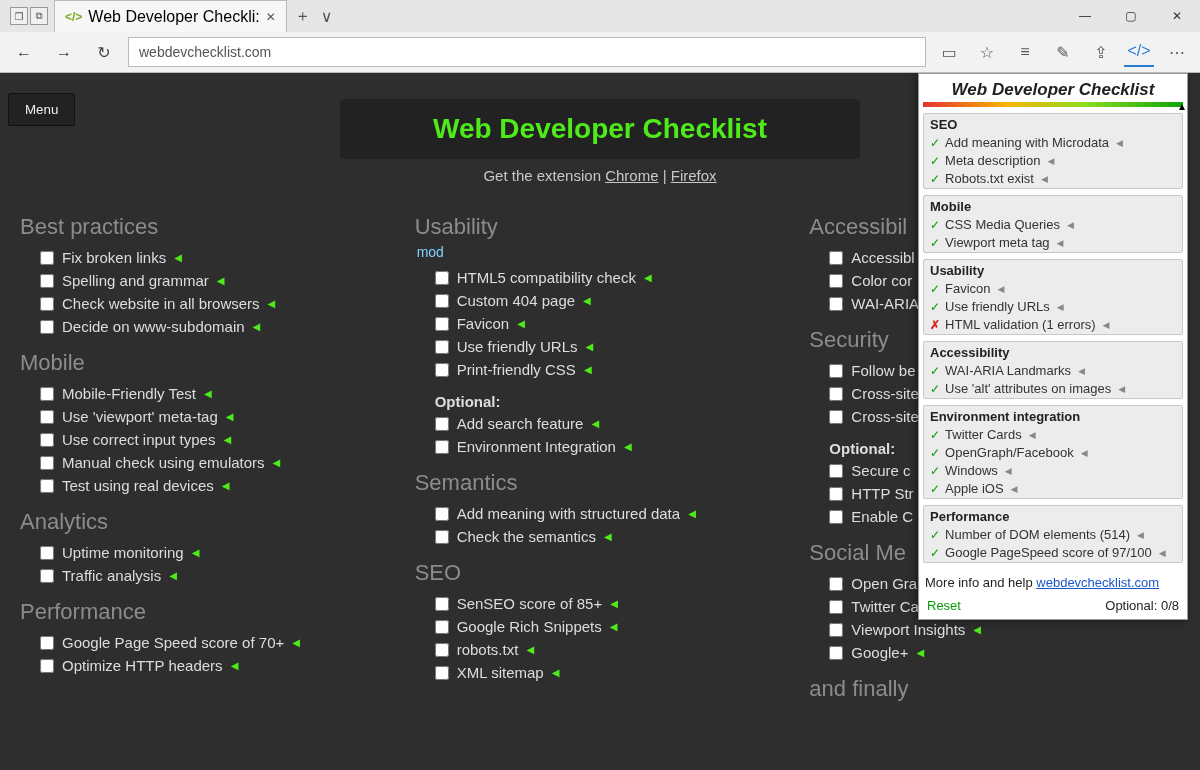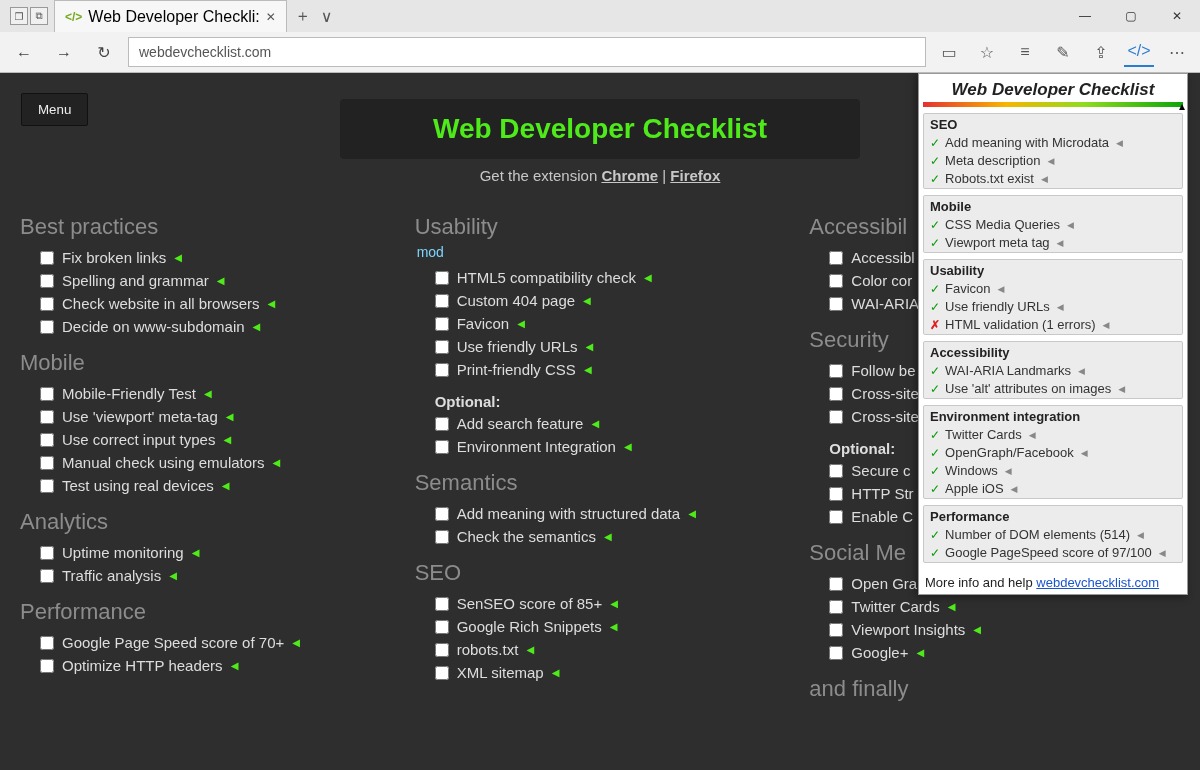--- a/index.html
+++ b/index.html
@@ -15,25 +15,25 @@
   .win-controls { margin-left:auto; display:flex; }
   .win-btn { width:46px; height:32px; display:flex; align-items:center; justify-content:center; color:#333; font-size:12px; }
   .addr-bar { height:40px; display:flex; align-items:center; padding:4px 8px; gap:8px; background:#f2f2f2; }
   .nav-btn { width:32px; height:32px; display:flex; align-items:center; justify-content:center; color:#444; font-size:16px; border-radius:2px; }
   .url-box { flex:1; height:30px; border:1px solid #bbb; background:#fff; display:flex; align-items:center; padding:0 10px; color:#555; font-size:14px; }
   .right-icons { display:flex; gap:8px; align-items:center; }
   .ri { width:30px; height:30px; display:flex; align-items:center; justify-content:center; color:#555; font-size:16px; }
   .ri.active { color:#2b7cd3; border-bottom:2px solid #2b7cd3; }
   
   .viewport { position:relative; width:1200px; height:698px; background:#2e2e2e; color:#dcdcdc; overflow:hidden; }
-  .menu-btn { position:absolute; top:20px; left:21px; background:#222; color:#eee; padding:8px 16px; border-radius:2px; border:1px solid #111; }
+  .menu-btn { position:absolute; top:20px; left:8px; background:#222; color:#eee; padding:8px 16px; border-radius:2px; border:1px solid #111; }
   .title-band { margin:26px auto 8px; width:520px; background:#222; border-radius:4px; padding:14px 0; text-align:center; }
   .title-band h1 { color:#4eea1a; font-size:28px; font-weight:600; }
   .getext { text-align:center; color:#c8c8c8; font-size:15px; margin-top:8px; }
-  .getext a { color:#c8c8c8; text-decoration:underline;font-weight:bold; }
+  .getext a { color:#c8c8c8; text-decoration:underline; }
   .columns { display:flex; gap:24px; padding:18px 20px 0 20px; }
   .col { flex:1; min-width:0; }
   .sect-title { color:#8c8c8c; font-size:22px; margin:12px 0 6px; font-weight:400; }
   .subtext { color:#7dd3fc; font-size:14px; margin:-2px 0 6px 2px; }
   .check-list { list-style:none; padding-left:20px; }
   .check-list li { display:flex; align-items:center; gap:8px; padding:3px 0; font-size:15px; color:#ddd; }
   .check-list li input[type=checkbox]{ accent-color:#888; width:14px; height:14px; }
   .arrow { color:#4eea1a; font-size:10px; }
   .opt-label { font-weight:bold; color:#ddd; margin:12px 0 2px 20px; font-size:15px; }
   
@@ -459,14 +459,18 @@
               <span class="mark-ok">✓</span>
               <span>Google PageSpeed score of 97/100</span>
               <span class="tri-g">◀</span>
             </li>
           </ul>
         </div>
       </div>
     <div class="ext-footer">
       <span>More info and help </span><a href="#">webdevchecklist.com</a>
     </div>
+    <div class="ext-bottom">
+      <span class="reset">Reset</span>
+      <span>Optional: 0/8</span>
+    </div>
   </div>
 </div>
 
 </body></html>

